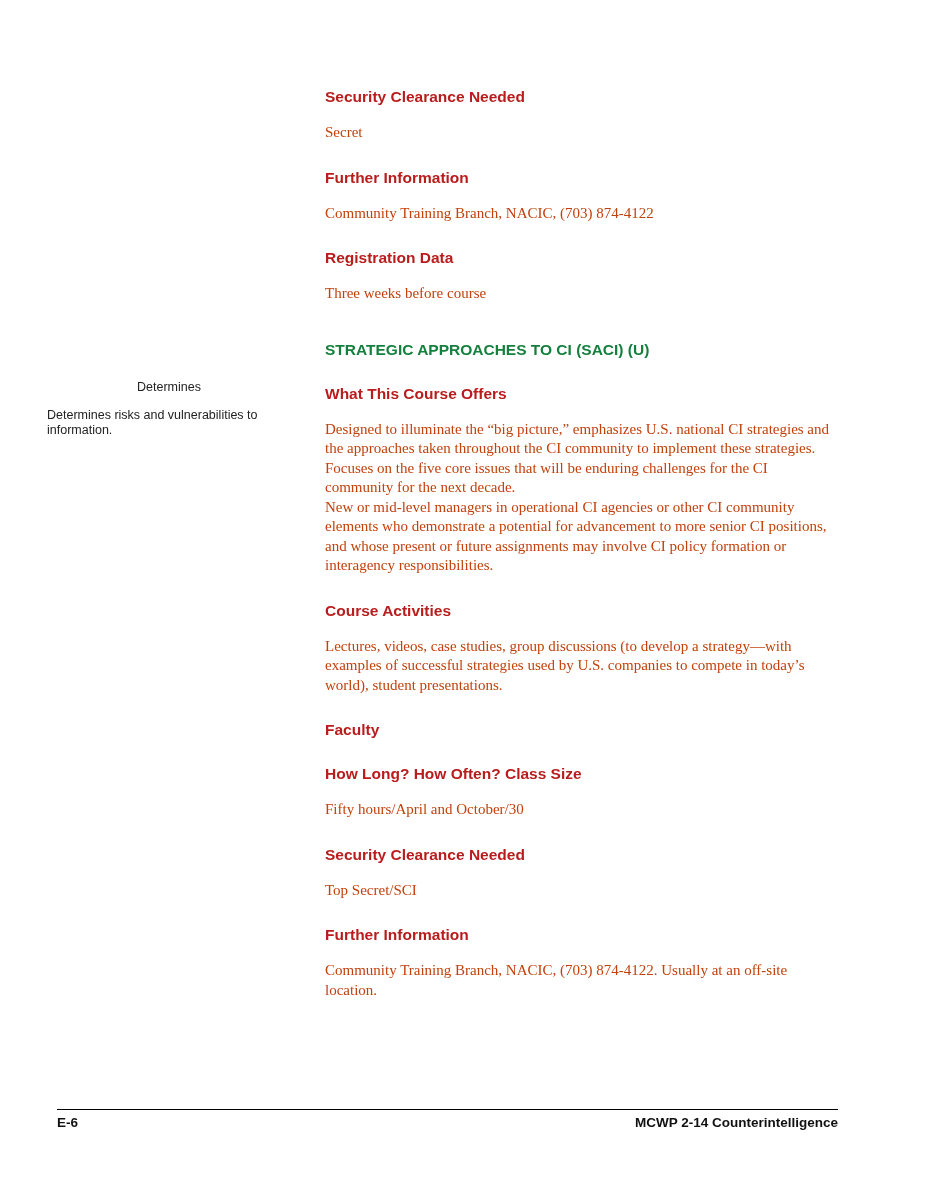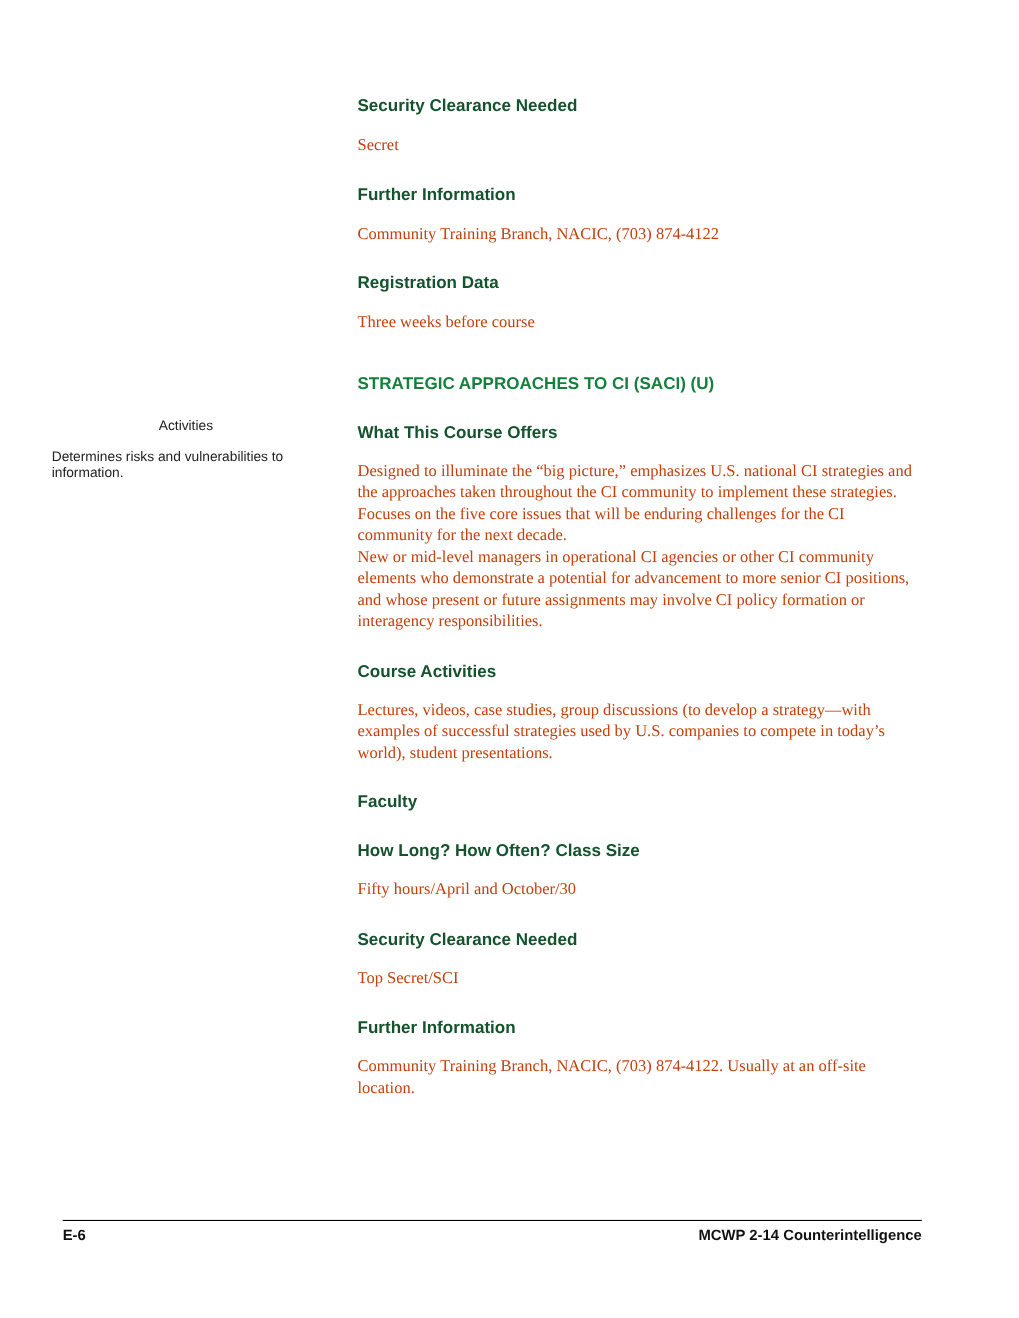--- a/index.html
+++ b/index.html
@@ -44,21 +44,21 @@
   .main-column {
     position: absolute;
     left: 325px;
     top: 88px;
     width: 514px;
   }
   .blk-h {
     font-family: "Liberation Sans", sans-serif;
     font-size: 15.5px;
     font-weight: bold;
-    color: #14532d;
+    color: #b91c1c;
     margin: 26px 0 17px 0;
   }
   .blk-h:first-child { margin-top: 0; }
   .blk-H {
     font-family: "Liberation Sans", sans-serif;
     font-size: 15.5px;
     font-weight: bold;
     color: #15803d;
     margin: 37px 0 0 0;
   }
@@ -92,21 +92,21 @@
     font-weight: bold;
     color: #111111;
   }
 </style>
 </head>
 <body>
 
 <div class="page">
 
   <aside class="sidebar">
-    <div class="sidebar-label">Activities</div>
+    <div class="sidebar-label">Determines</div>
     <div class="sidebar-items">
         <p class="sidebar-item">Determines risks and vulnerabilities to information.</p>
       </div>
   </aside>
 
   <main class="main-column">
       <h2 class="blk-h">Security Clearance Needed</h2>
       <p class="blk-p">Secret</p>
       <h2 class="blk-h">Further Information</h2>
       <p class="blk-p">Community Training Branch, NACIC, (703) 874-4122</p>

